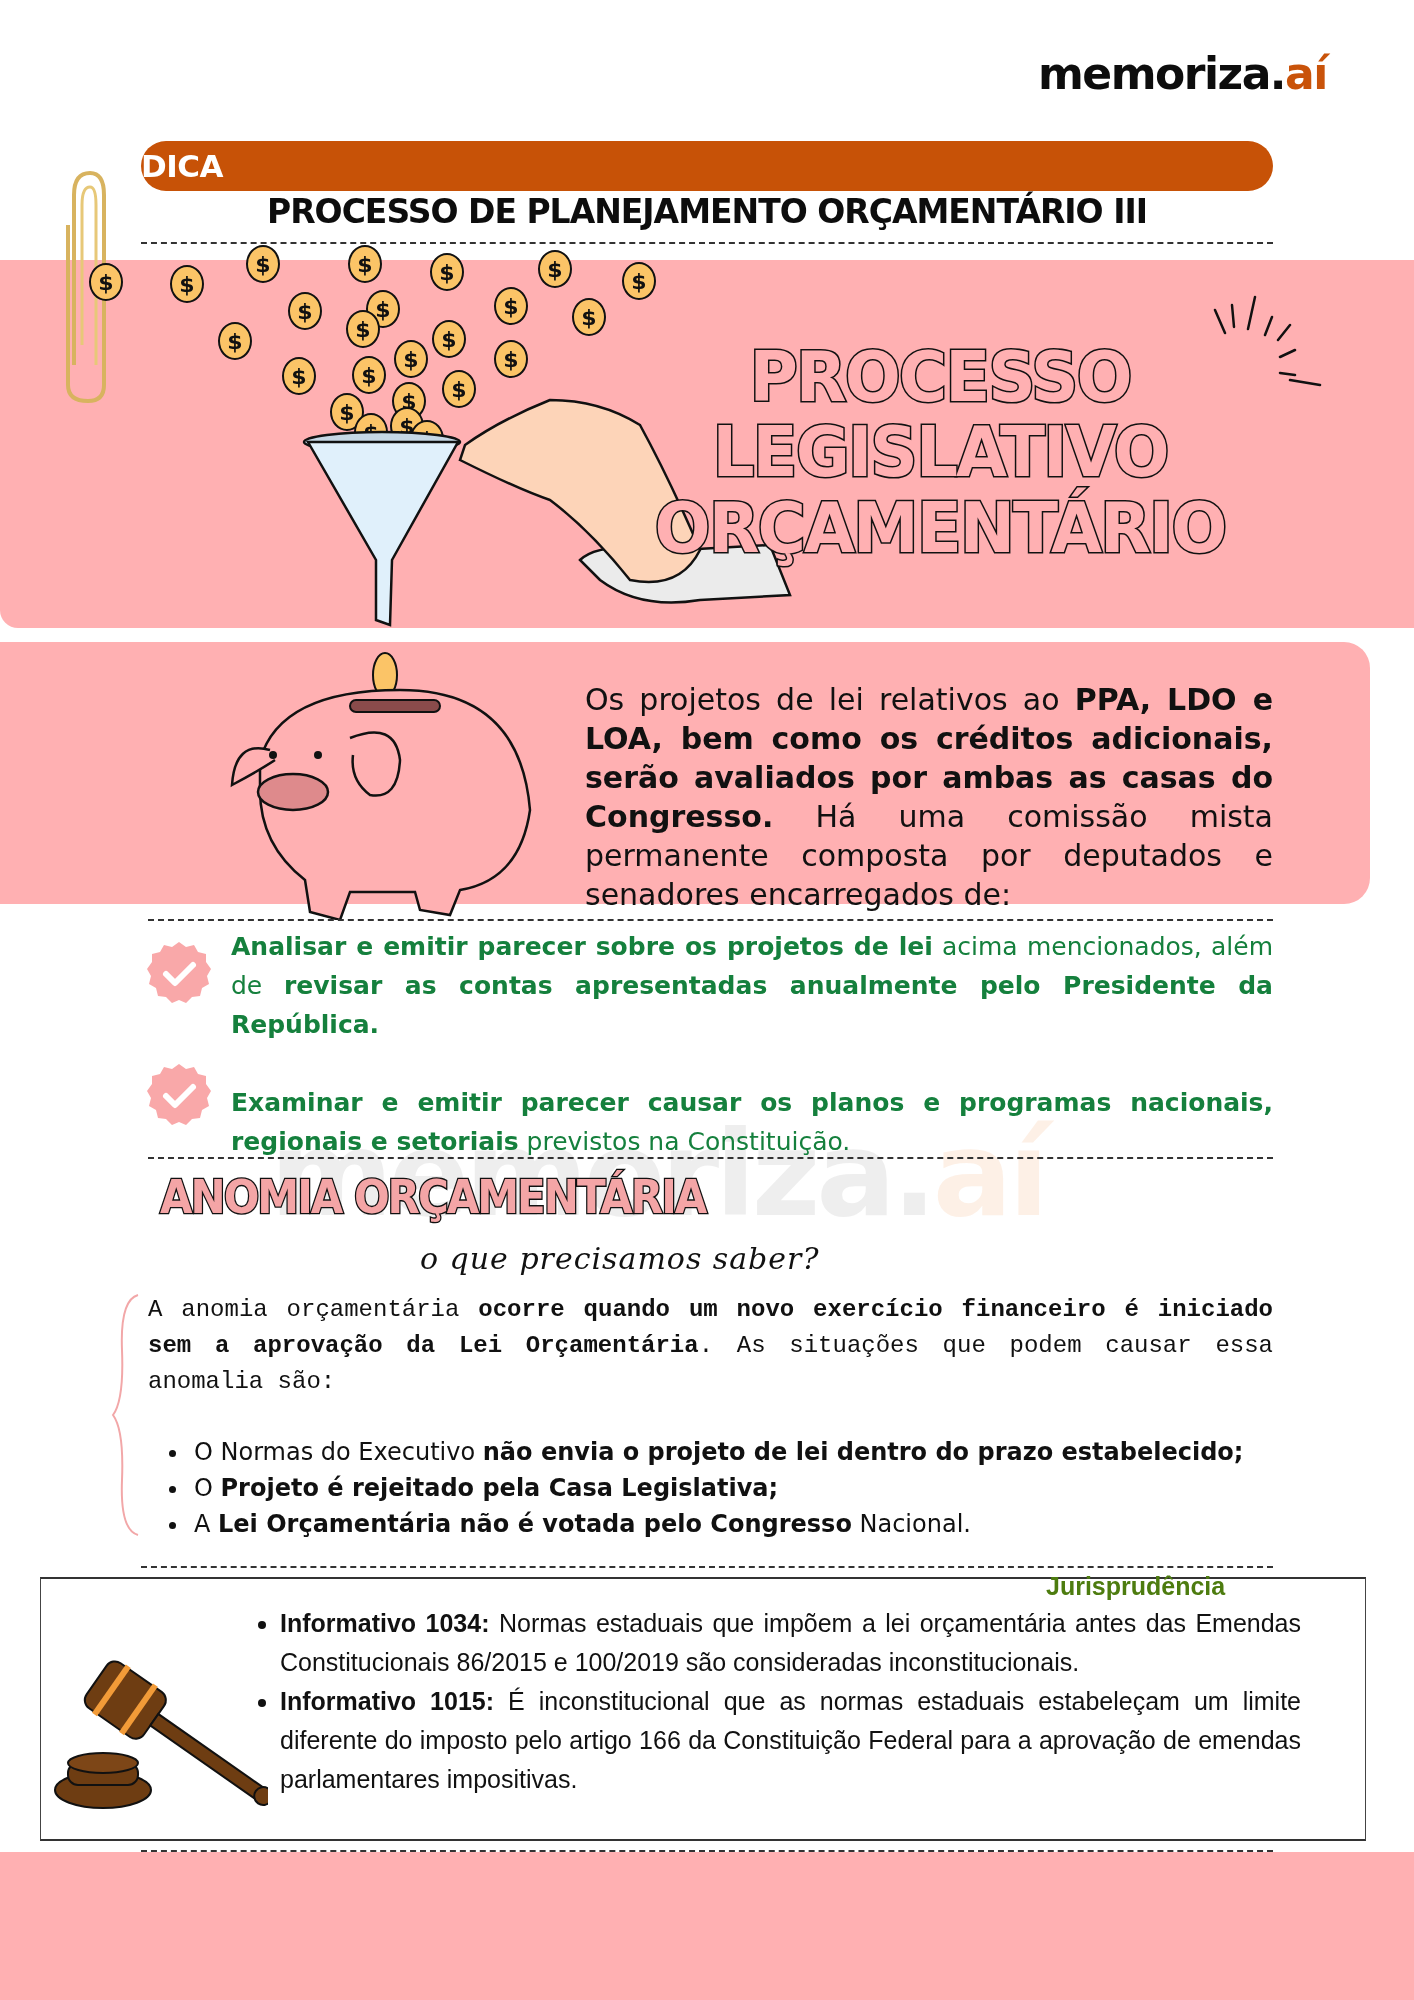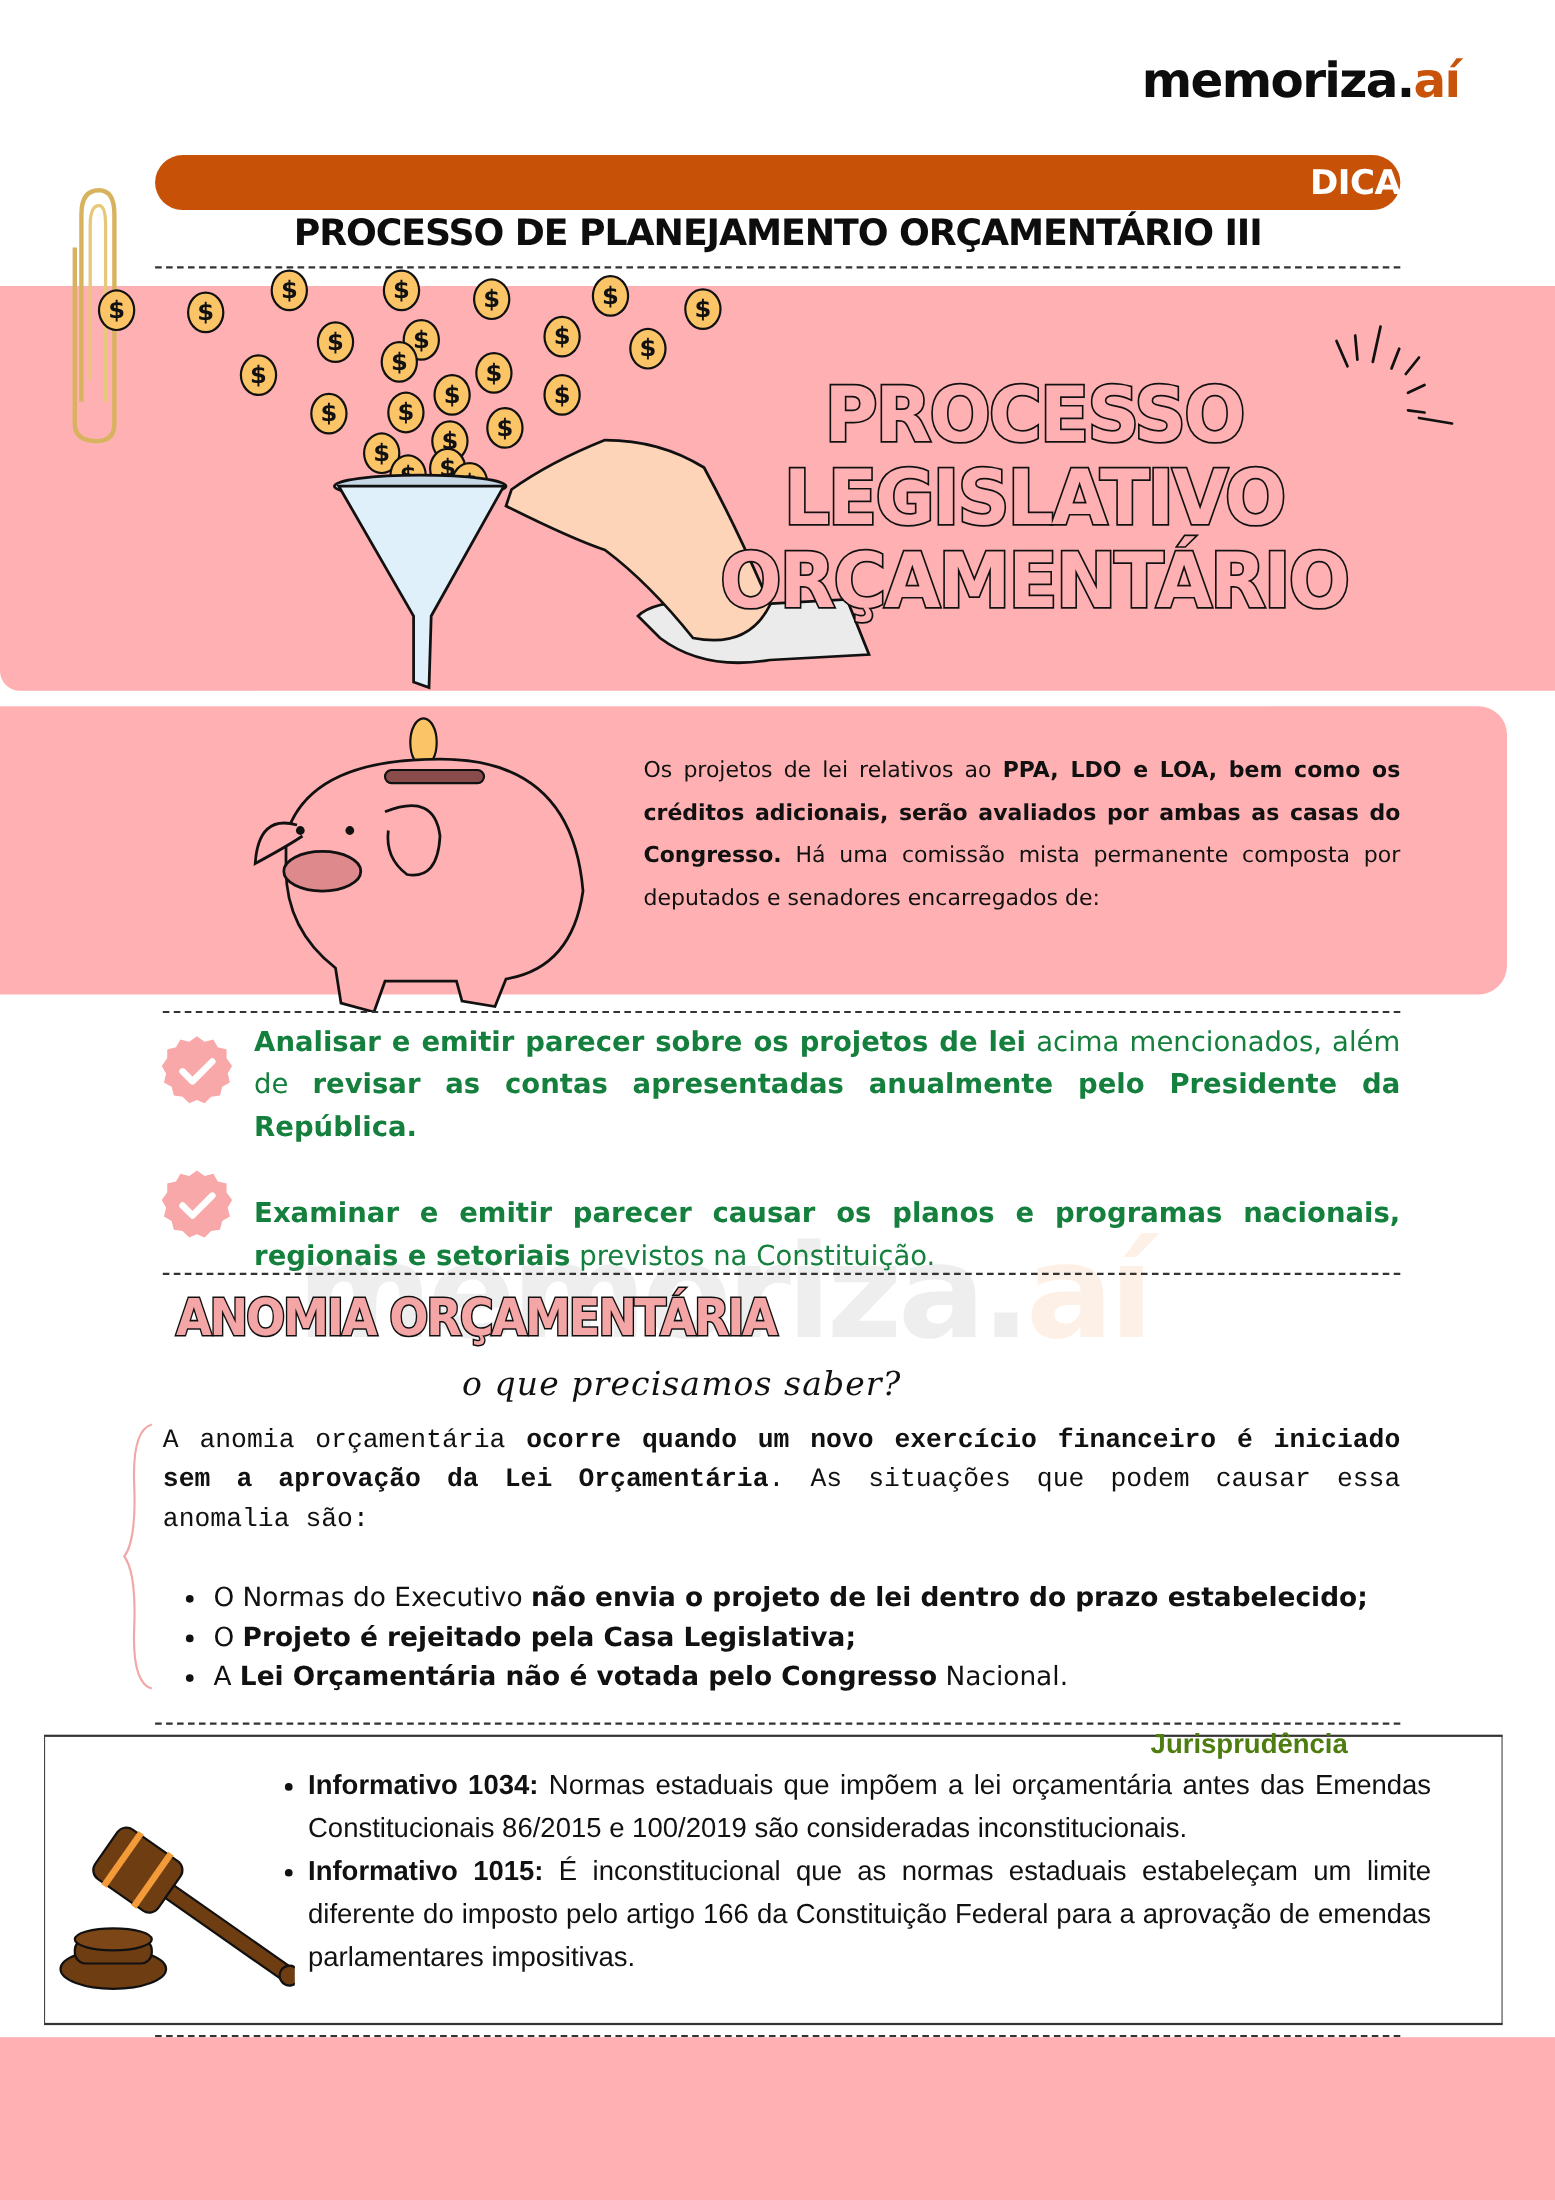--- a/index.html
+++ b/index.html
@@ -6,41 +6,41 @@
   body { width:1414px; height:2000px; position:relative; background:#ffffff; overflow:hidden;
          font-family:"Liberation Sans", sans-serif; color:#111; }
   .abs { position:absolute; }
 
   
   .brand { left:1038px; top:48px; font-family:"DejaVu Sans", sans-serif; font-weight:bold; font-size:44px; letter-spacing:-1.5px; color:#0d0d0d; }
   .brand .accent { color:#c9530a; }
 
   
   .dica-bar { left:141px; top:141px; width:1132px; height:50px; background:#c75207; border-radius:25px;
-              display:flex; align-items:center; justify-content:flex-end; color:#fff; font-family:"DejaVu Sans", sans-serif;
+              display:flex; align-items:center; justify-content:flex-start; color:#fff; font-family:"DejaVu Sans", sans-serif;
               font-weight:bold; font-size:31px; letter-spacing:-0.5px; }
   .page-title { left:141px; top:192px; width:1132px; text-align:center; font-family:"DejaVu Sans", sans-serif; font-weight:bold;
                 font-size:33px; letter-spacing:-1px; color:#0d0d0d; }
   .dash { height:0; border-top:2px dashed #333; }
 
   
   .band1 { left:0; top:260px; width:1414px; height:368px; background:#ffb0b2; border-radius:0 0 0 18px; }
   .band2 { left:0; top:642px; width:1370px; height:262px; background:#ffb0b2; border-radius:0 26px 26px 0; }
   .band-bottom { left:0; top:1852px; width:1414px; height:148px; background:#ffb0b2; }
 
   
   .hero-title { left:590px; top:345px; width:700px; text-align:center; font-family:"DejaVu Sans", sans-serif; font-weight:bold;
                 font-size:66px; line-height:72px; color:#ffb0b2; letter-spacing:-2px;
                 -webkit-text-stroke:3px #111; paint-order:stroke fill; transform:scaleY(1.05); }
 
   
   .coin { position:absolute; width:34px; height:38px; border-radius:50%; background:#fbc467; border:2.5px solid #111;
           display:flex; align-items:center; justify-content:center; font-family:"DejaVu Sans", sans-serif; font-weight:bold; font-size:22px; color:#111; box-sizing:border-box; }
 
-  .intro-text { left:585px; top:680px; width:688px; font-family:"DejaVu Sans", sans-serif; font-size:20px; line-height:39px; text-align:justify; color:#111; }
+  .intro-text { left:585px; top:680px; width:688px; font-family:"DejaVu Sans", sans-serif; font-size:30px; line-height:39px; text-align:justify; color:#111; }
   .intro-text b { font-weight:bold; }
 
   .item { left:231px; width:1042px; font-family:"DejaVu Sans", sans-serif; font-size:25px; line-height:39px; text-align:justify; color:#15803d; }
   .badge { position:absolute; width:66px; height:66px; }
 
   .anomia-title { left:160px; top:1173px; font-family:"DejaVu Sans", sans-serif; font-weight:bold; font-size:42px; letter-spacing:-2px;
                   color:#f4a5a6; -webkit-text-stroke:2.5px #111; paint-order:stroke fill; transform:scaleY(1.1); }
   .anomia-sub { left:420px; top:1226px; font-family:"DejaVu Serif", serif; font-style:italic; font-size:30px; color:#111; letter-spacing:1px;margin-top:15px; }
 
   .anomia-text { left:148px; top:1292px; width:1125px; font-family:Liberation Mono, monospace; font-size:24px; line-height:36px; text-align:justify; color:#111; }

